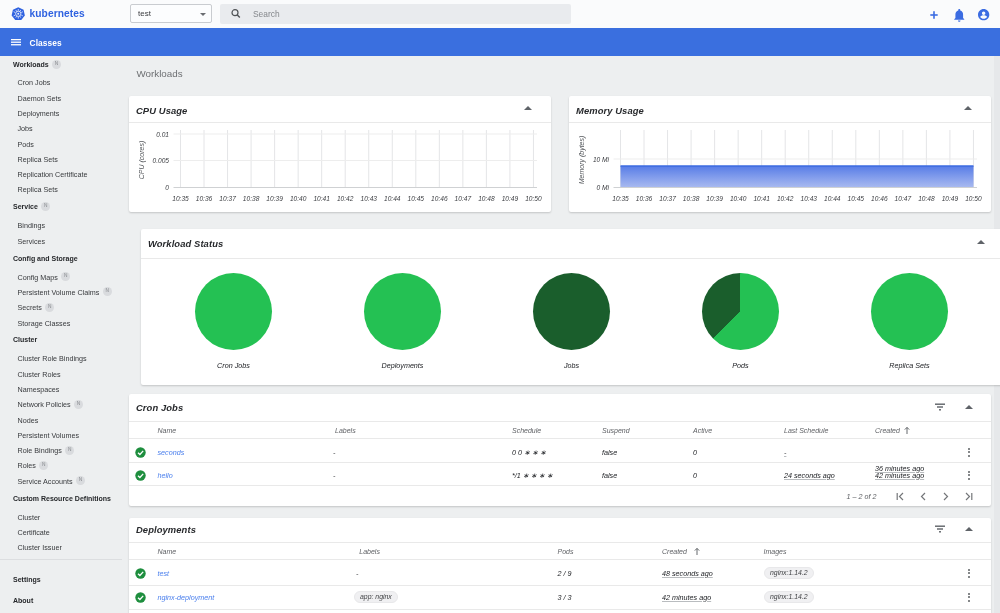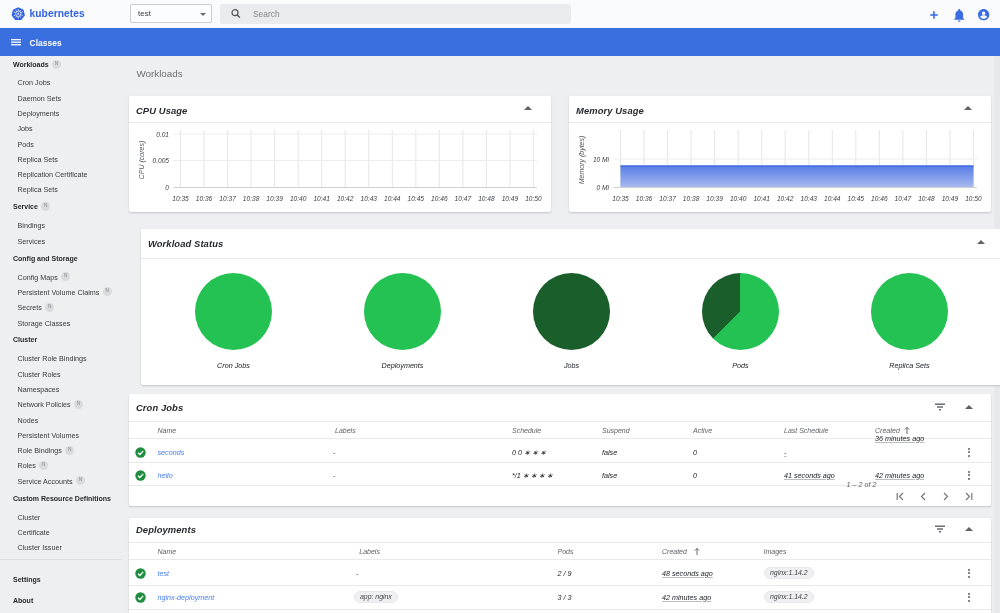--- a/index.html
+++ b/index.html
@@ -277,45 +277,45 @@
 <svg style="left:6.8px;top:53.0px" width="11" height="11" viewBox="0 0 11 11">
 <circle cx="5.5" cy="5.5" r="5.2" fill="#1e8e3e"></circle>
 <path d="M3 5.7 L4.9 7.5 L8.2 3.9" fill="none" stroke="#fff" stroke-width="1.3"></path>
 </svg>
 <div class="td link" style="left:29px;top:54.0px">seconds</div>
 <div class="td" style="left:204.5px;top:54.0px">-</div>
 <div class="td" style="left:383.5px;top:54.0px">0 0 ∗ ∗ ∗</div>
 <div class="td" style="left:473.5px;top:54.0px">false</div>
 <div class="td" style="left:564.5px;top:54.0px">0</div>
 <div class="td und" style="left:655.5px;top:54.0px">-</div>
-<div class="td und" style="left:746.5px;top:40px">36 minutes ago</div>
+<div class="td und" style="left:746.5px;top:70px">36 minutes ago</div>
 <div class="dots3" style="top:54.0px">
       <span></span>
       <span></span>
       <span></span>
     </div>
 <div class="cdiv" style="top:68px"></div>
 <svg style="left:6.8px;top:76.0px" width="11" height="11" viewBox="0 0 11 11">
 <circle cx="5.5" cy="5.5" r="5.2" fill="#1e8e3e"></circle>
 <path d="M3 5.7 L4.9 7.5 L8.2 3.9" fill="none" stroke="#fff" stroke-width="1.3"></path>
 </svg>
 <div class="td link" style="left:29px;top:77.0px">hello</div>
 <div class="td" style="left:204.5px;top:77.0px">-</div>
 <div class="td" style="left:383.5px;top:77.0px">*/1 ∗ ∗ ∗ ∗</div>
 <div class="td" style="left:473.5px;top:77.0px">false</div>
 <div class="td" style="left:564.5px;top:77.0px">0</div>
-<div class="td und" style="left:655.5px;top:77.0px">41 seconds ago</div>
+<div class="td und" style="left:655.5px;top:77.0px">24 seconds ago</div>
 <div class="td und" style="left:746.5px;top:77.0px">42 minutes ago</div>
 <div class="dots3" style="top:77.0px">
       <span></span>
       <span></span>
       <span></span>
     </div>
 <div class="cdiv" style="top:91px"></div>
-<div class="td" style="left:718px;top:86px;color:#5f6165;">1 – 2 of 2</div>
+<div class="td" style="left:718px;top:98.0px;color:#5f6165;">1 – 2 of 2</div>
 <svg style="left:767px;top:98.0px" width="9" height="9" viewBox="0 0 9 9">
       <line x1="1.2" y1="1" x2="1.2" y2="8" stroke="#747679" stroke-width="1.2"></line>
       <path d="M7 1 L3.5 4.5 L7 8" fill="none" stroke="#747679" stroke-width="1.2"></path>
     </svg>
 <svg style="left:790px;top:98.0px" width="9" height="9" viewBox="0 0 9 9">
       <path d="M6 1 L2.5 4.5 L6 8" fill="none" stroke="#747679" stroke-width="1.2"></path>
     </svg>
 <svg style="left:812.5px;top:98.0px" width="9" height="9" viewBox="0 0 9 9">
       <path d="M3 1 L6.5 4.5 L3 8" fill="none" stroke="#747679" stroke-width="1.2"></path>
     </svg>

